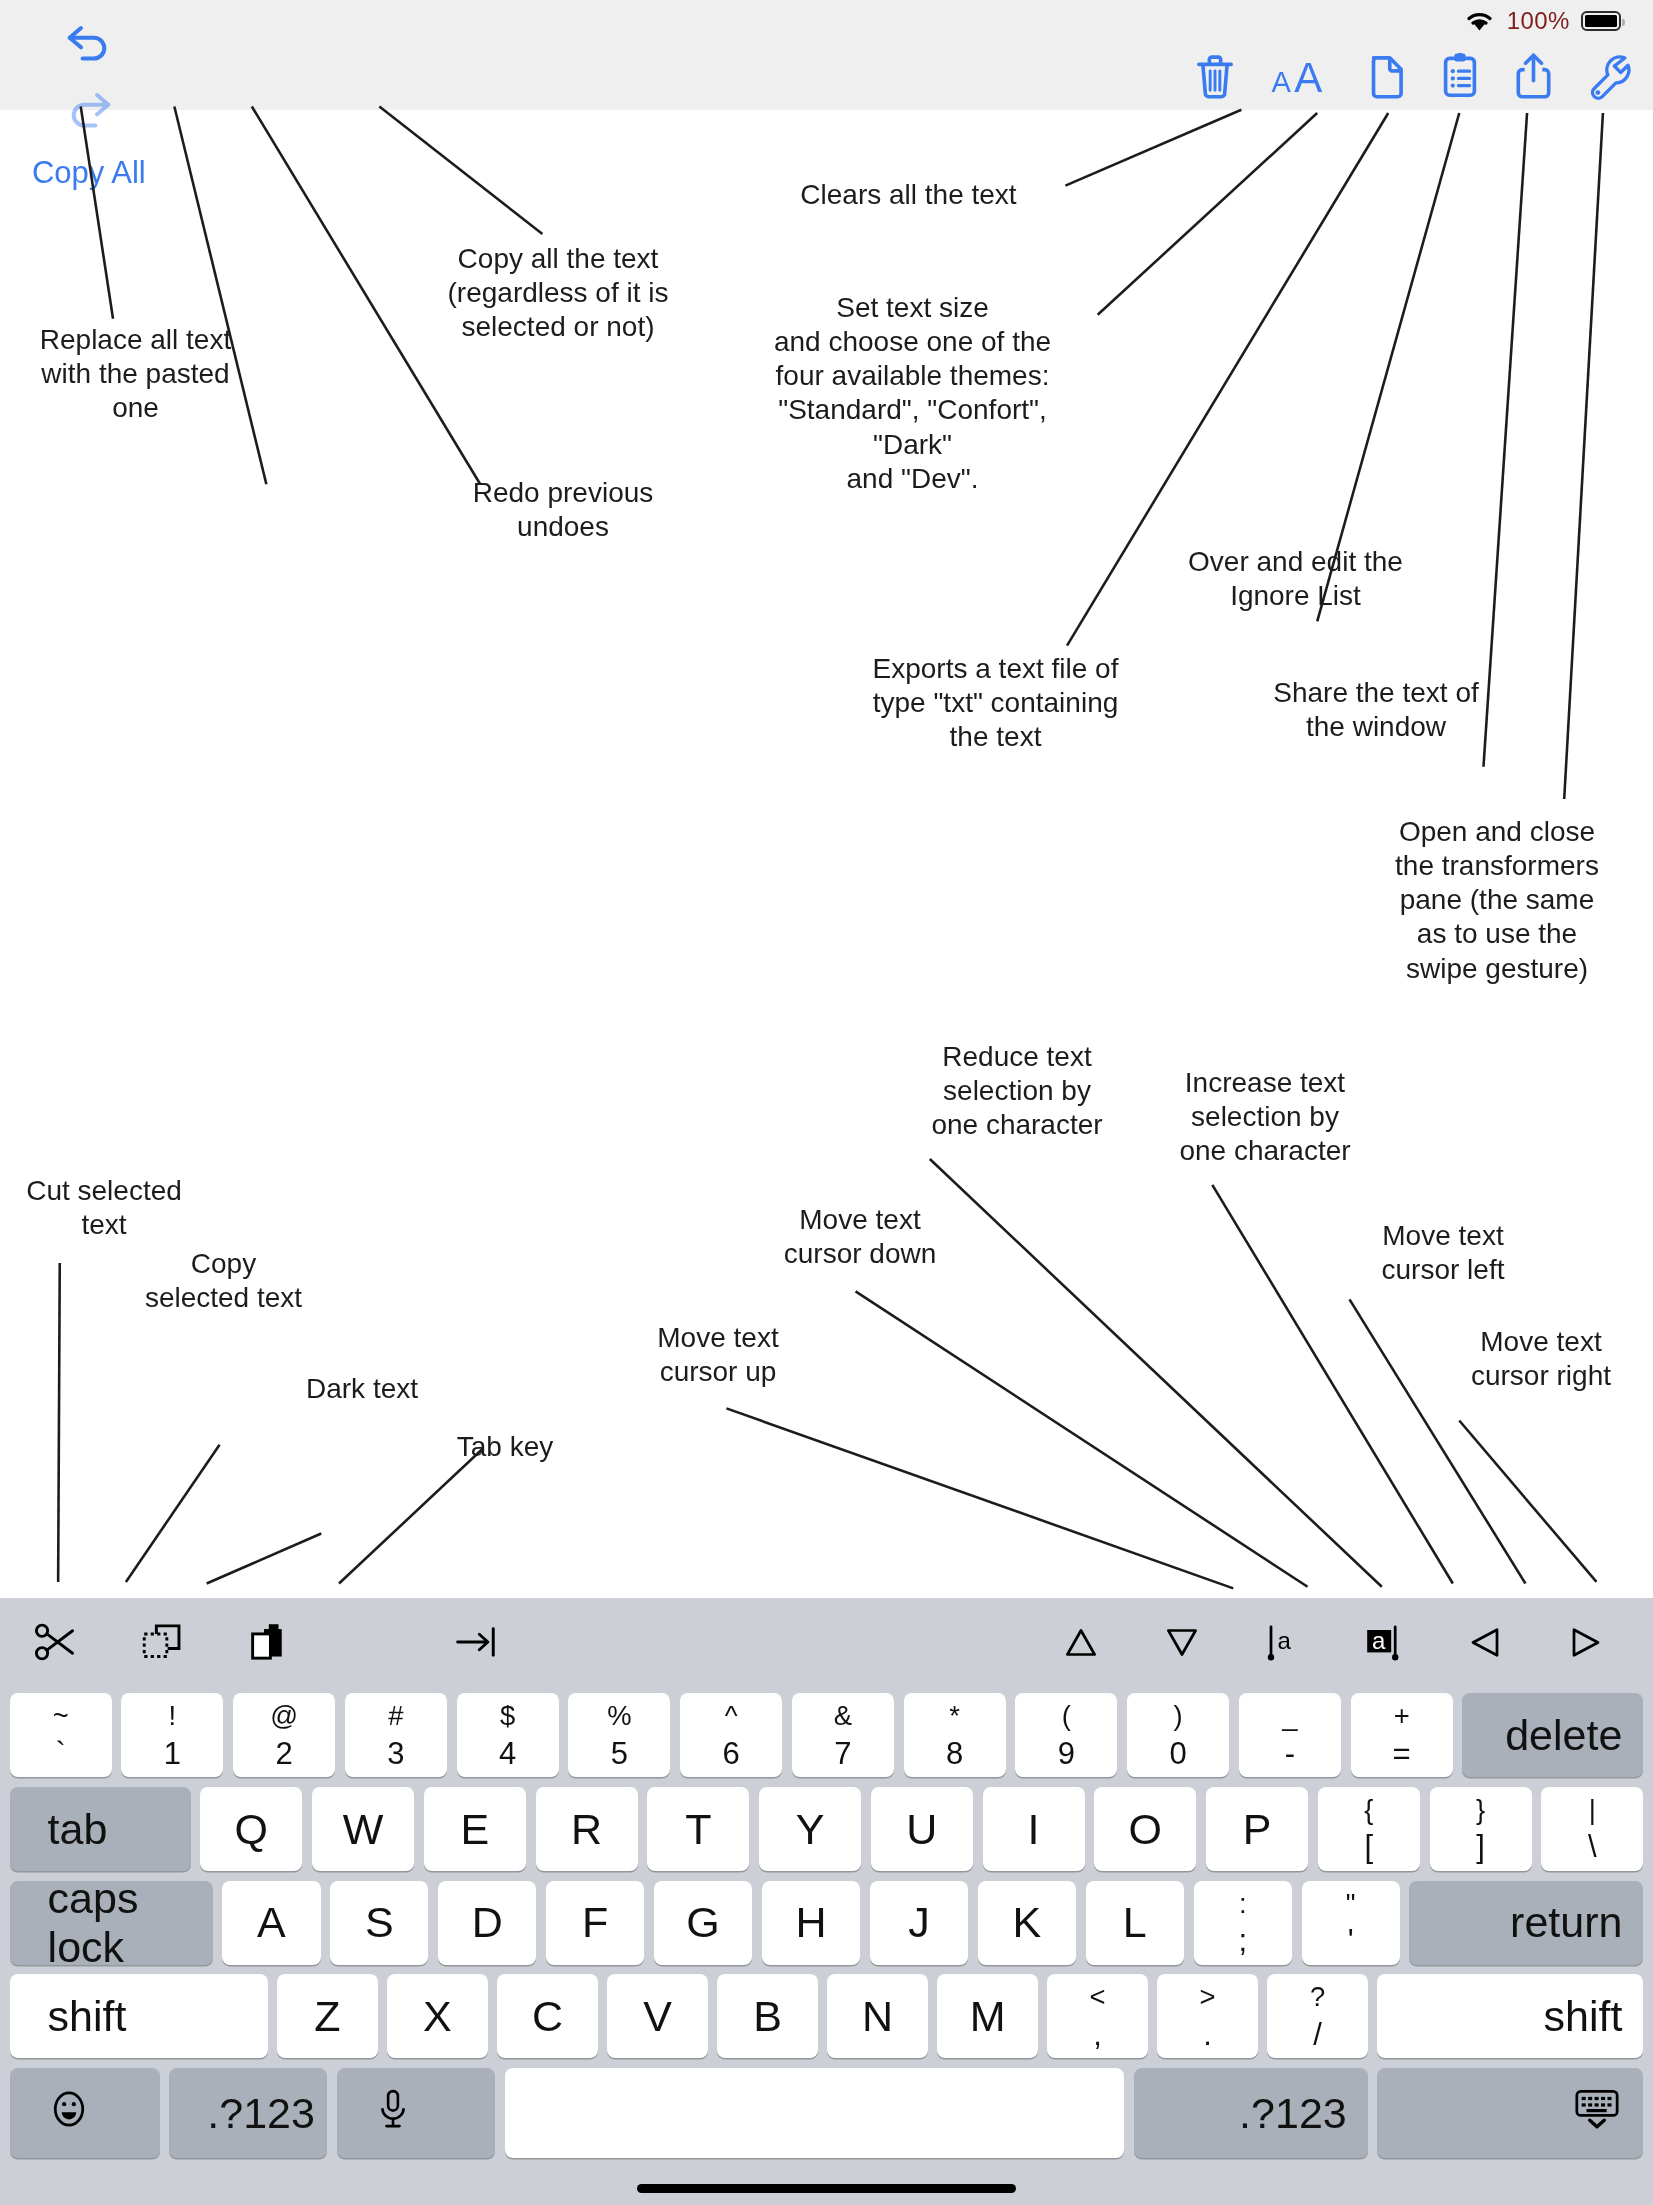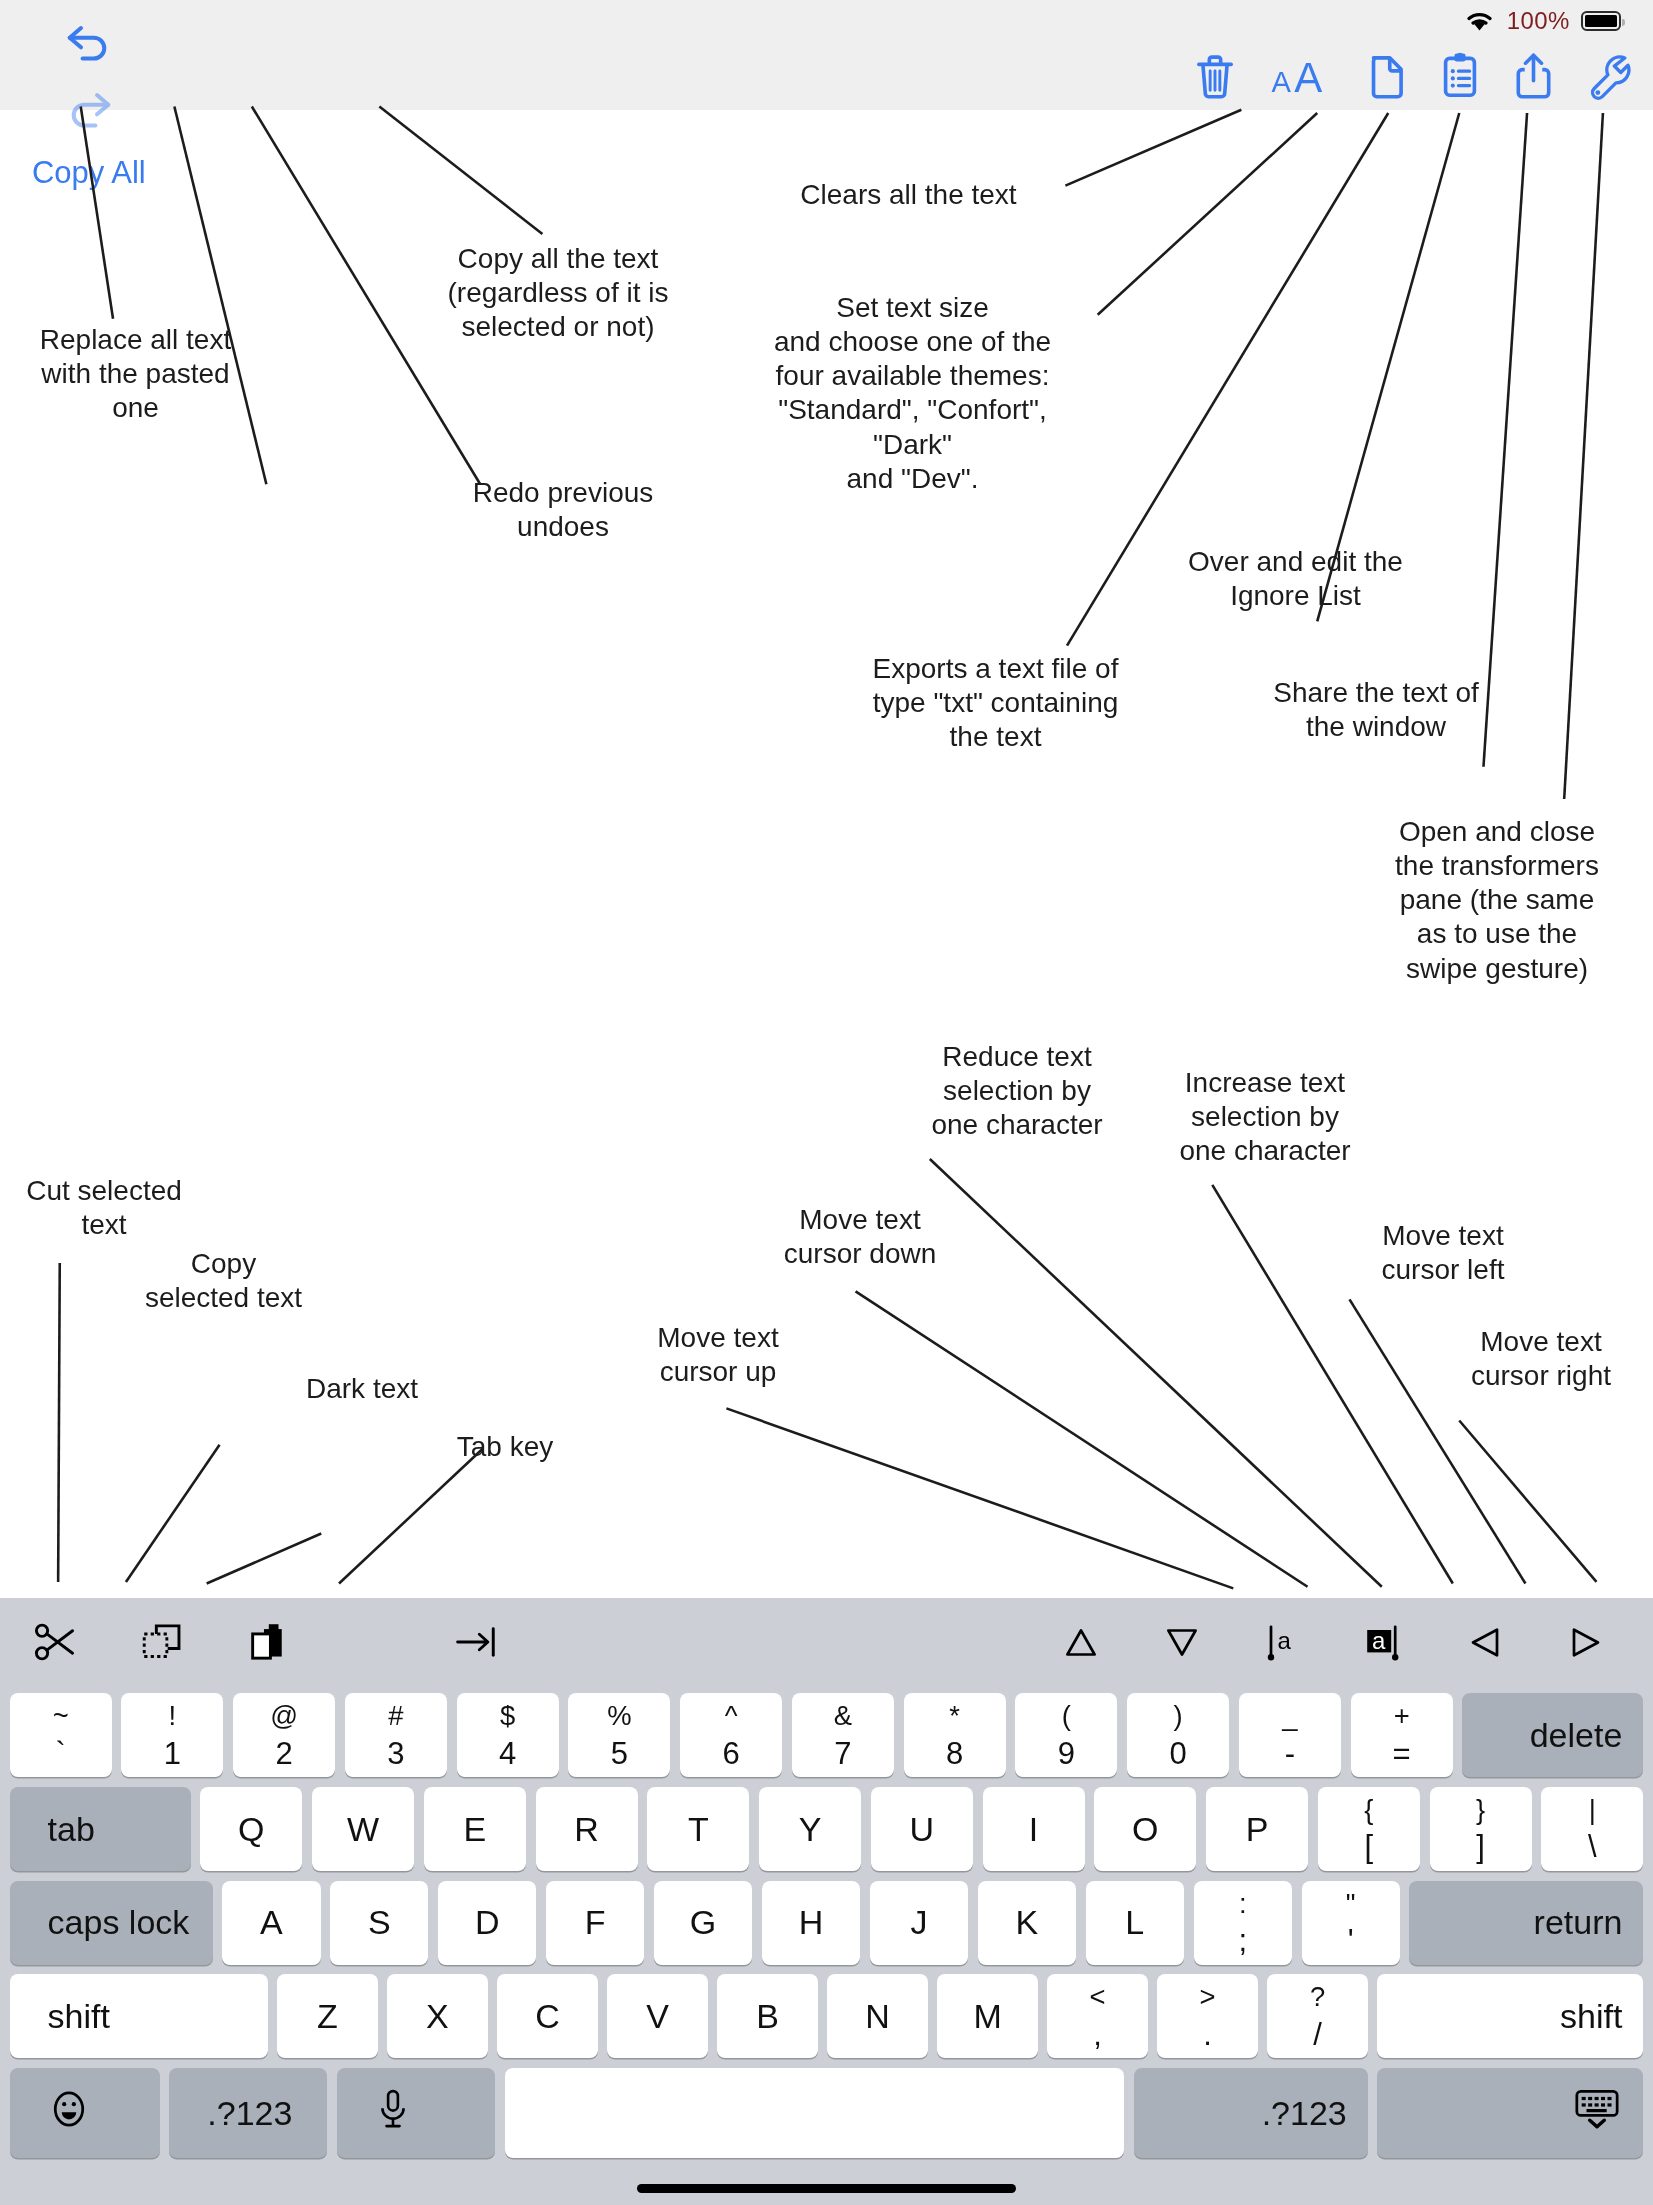--- a/index.html
+++ b/index.html
@@ -64,21 +64,21 @@
     background: #fff; border-radius: 8px; height: 84px;
     display: flex; flex-direction: column; align-items: center; justify-content: center;
     font-size: 32px; color: #111; box-shadow: 0 1.6px 0 rgba(0,0,0,.28);
     flex: 1 1 0; min-width: 0;
   }
   .key.dark { background: #a9b0ba; }
   .key .sup { font-size: 27.4px; line-height: 1; margin-bottom: 8px; }
   .key .sub { font-size: 31px; line-height: 1; }
   .key.lbl-left { align-items: flex-start; padding-left: 38px; }
   .key.lbl-right { align-items: flex-end; padding-right: 21px; }
-  .key.single { font-size: 34px; }
+  .key.single { font-size: 43px; }
   .k-tab { flex: 0 0 181px; }
   .k-caps { flex: 0 0 203px; }
   .k-shiftL { flex: 0 0 258px; }
   .k-delete { flex: 0 0 181px; }
   .k-return { flex: 0 0 234px; }
   .k-shiftR { flex: 0 0 266px; }
   .k-globe { flex: 0 0 150px; }
   .k-num { flex: 0 0 158px; }
   .k-mic  { flex: 0 0 158px; }
   .k-space { flex: 1 1 auto; }

